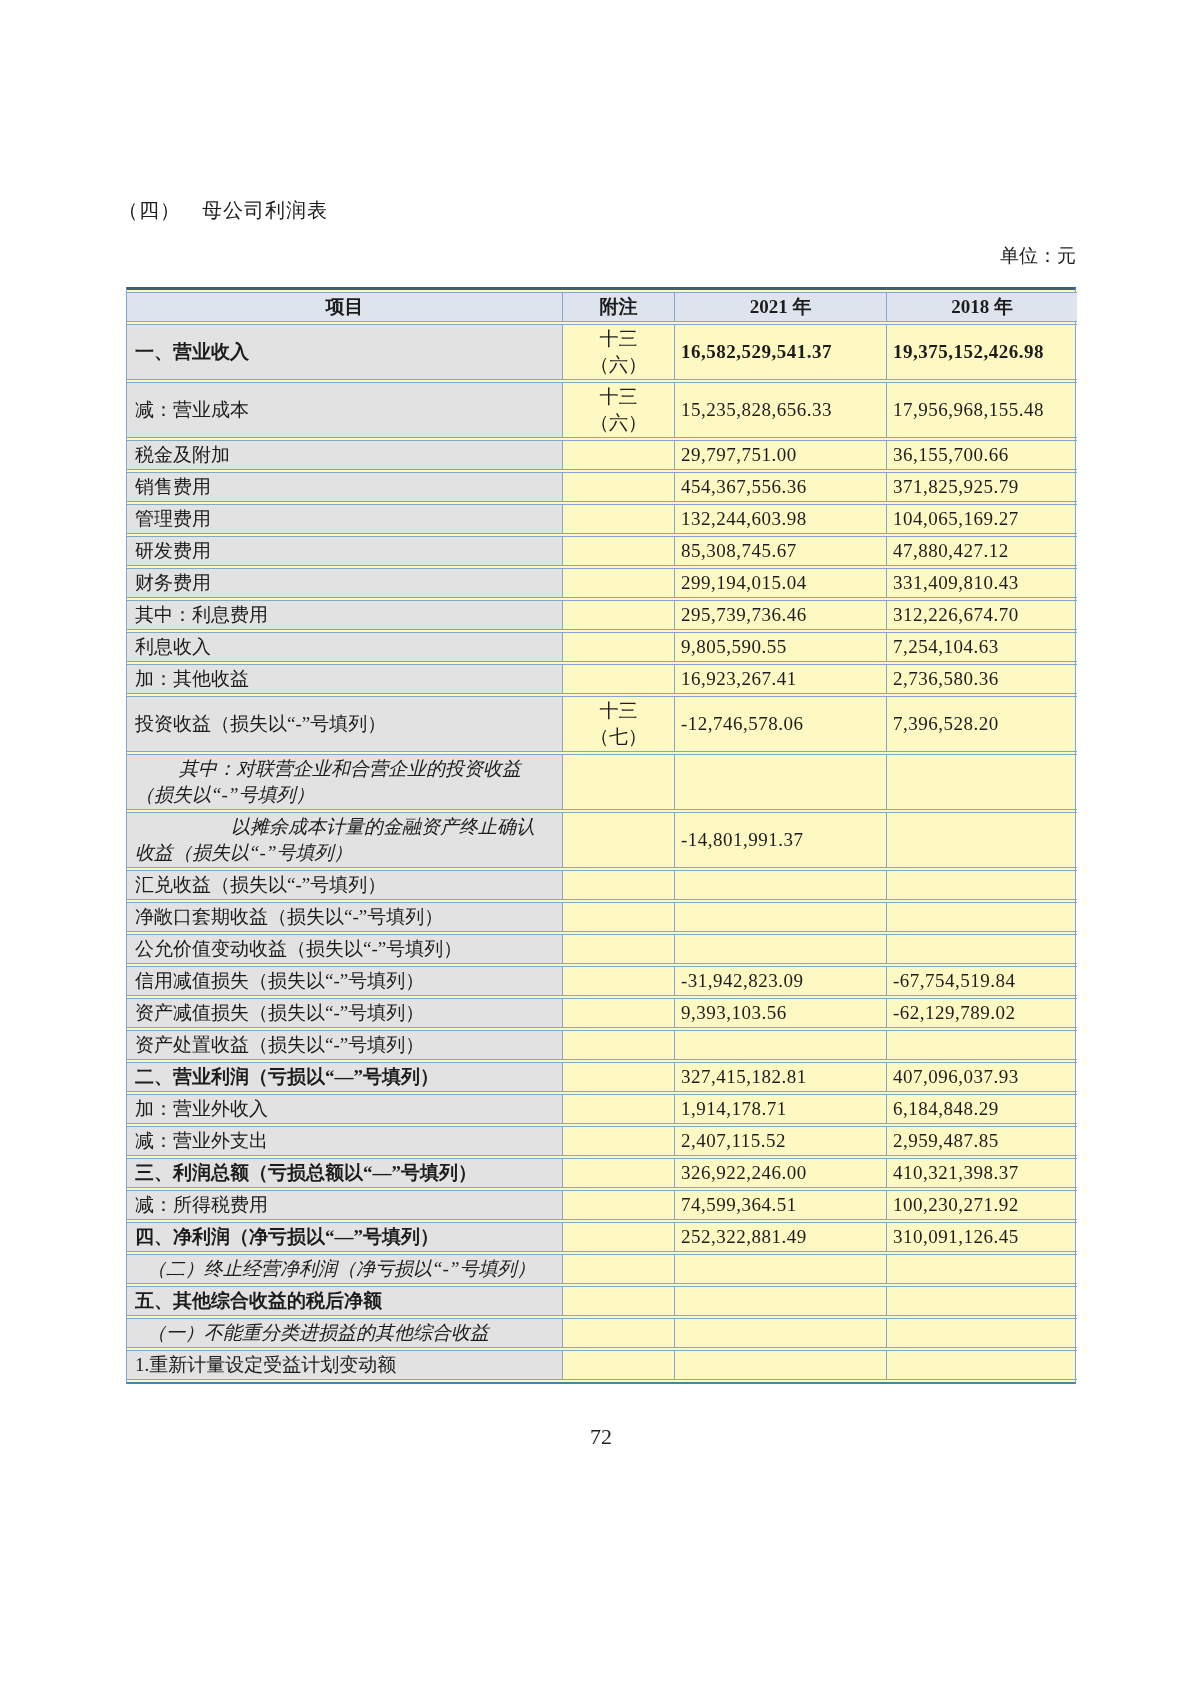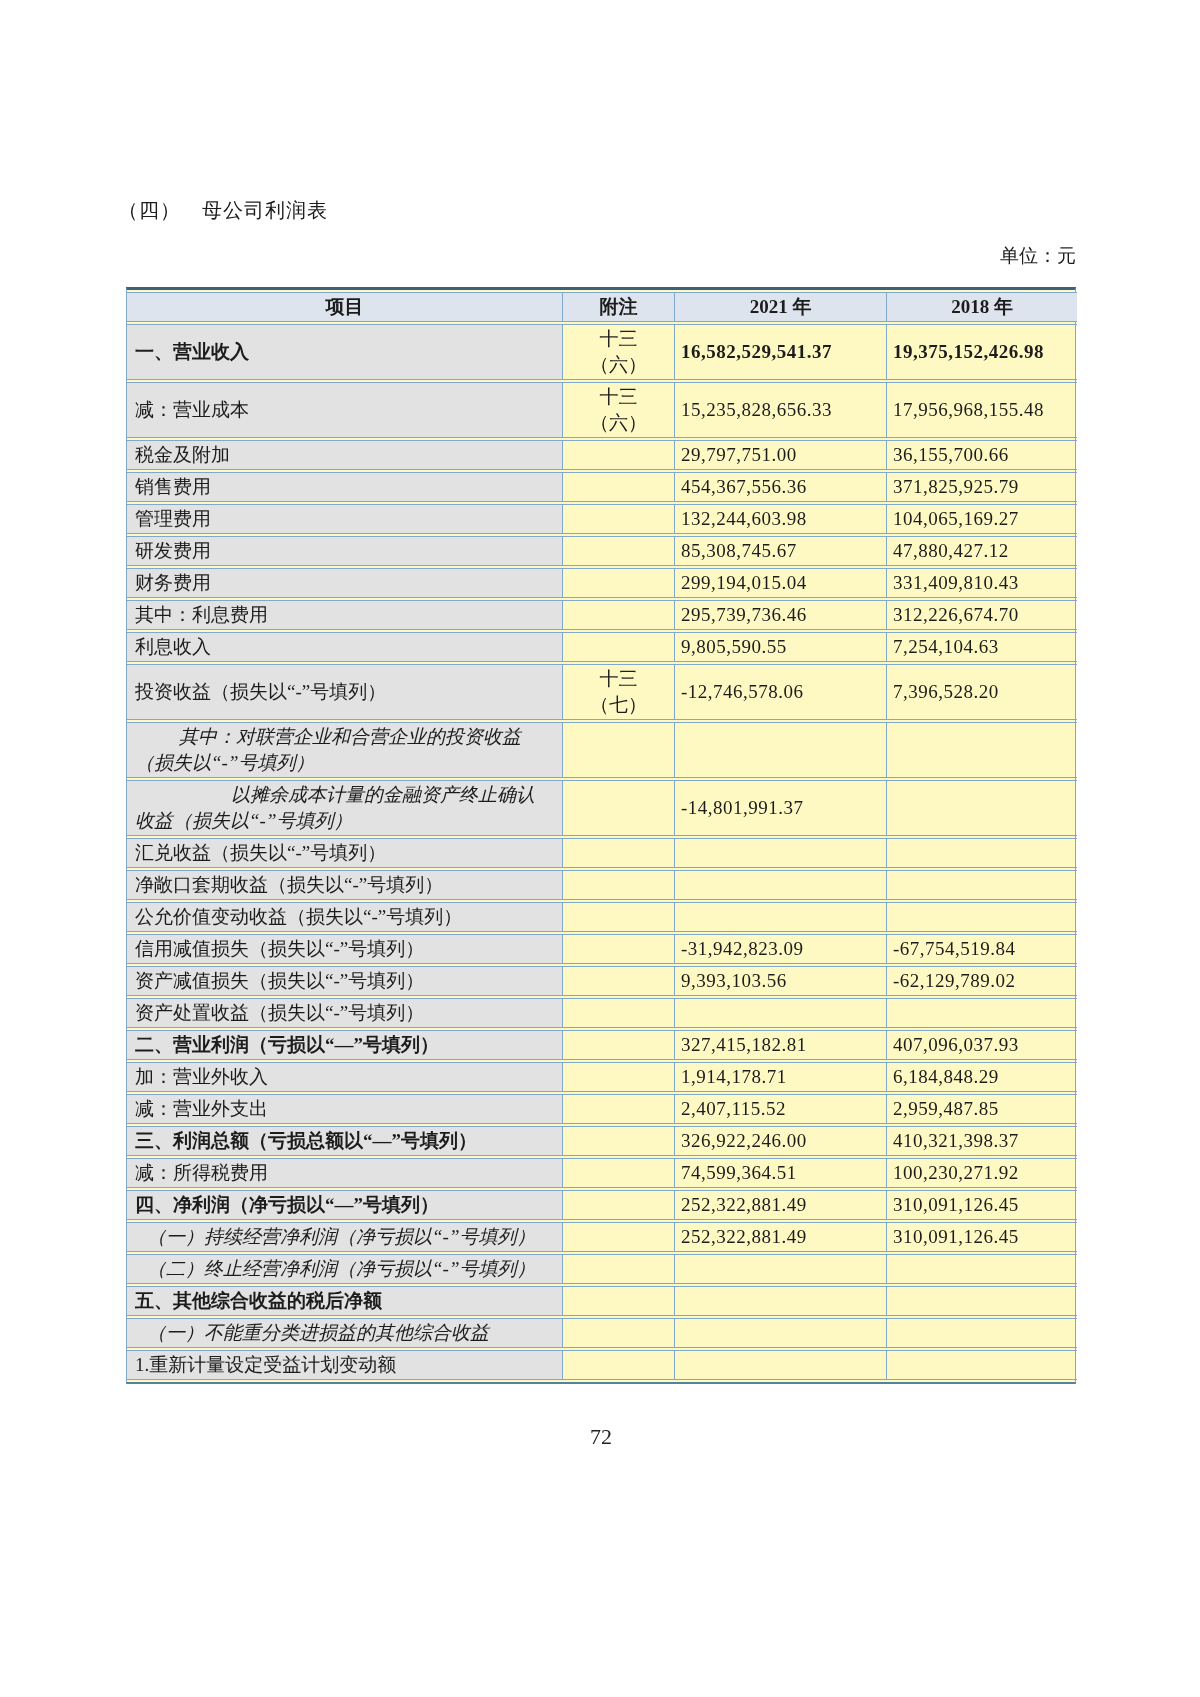--- a/index.html
+++ b/index.html
@@ -183,20 +183,26 @@
             <td class="num v2021">295,739,736.46</td>
             <td class="num v2020">312,226,674.70</td>
           </tr>
           <tr>
             <td class="item i2">利息收入</td>
             <td class="note"></td>
             <td class="num v2021">9,805,590.55</td>
             <td class="num v2020">7,254,104.63</td>
           </tr>
           <tr>
+            <td class="item">加：其他收益</td>
+            <td class="note"></td>
+            <td class="num v2021">16,923,267.41</td>
+            <td class="num v2020">2,736,580.36</td>
+          </tr>
+          <tr>
             <td class="item i1">投资收益（损失以“-”号填列）</td>
             <td class="note">十三
 （七）</td>
             <td class="num v2021">-12,746,578.06</td>
             <td class="num v2020">7,396,528.20</td>
           </tr>
           <tr>
             <td class="item hang1">其中：对联营企业和合营企业的投资收益（损失以“-”号填列）</td>
             <td class="note"></td>
             <td class="num v2021"></td>
@@ -274,26 +280,20 @@
             <td class="num v2021">74,599,364.51</td>
             <td class="num v2020">100,230,271.92</td>
           </tr>
           <tr>
             <td class="item b">四、净利润（净亏损以“—”号填列）</td>
             <td class="note"></td>
             <td class="num v2021">252,322,881.49</td>
             <td class="num v2020">310,091,126.45</td>
           </tr>
           <tr>
-            <td class="item hang05">（一）持续经营净利润（净亏损以“-”号填列）</td>
-            <td class="note"></td>
-            <td class="num v2021">252,322,881.49</td>
-            <td class="num v2020">310,091,126.45</td>
-          </tr>
-          <tr>
             <td class="item hang05">（二）终止经营净利润（净亏损以“-”号填列）</td>
             <td class="note"></td>
             <td class="num v2021"></td>
             <td class="num v2020"></td>
           </tr>
           <tr>
             <td class="item b">五、其他综合收益的税后净额</td>
             <td class="note"></td>
             <td class="num v2021"></td>
             <td class="num v2020"></td>

